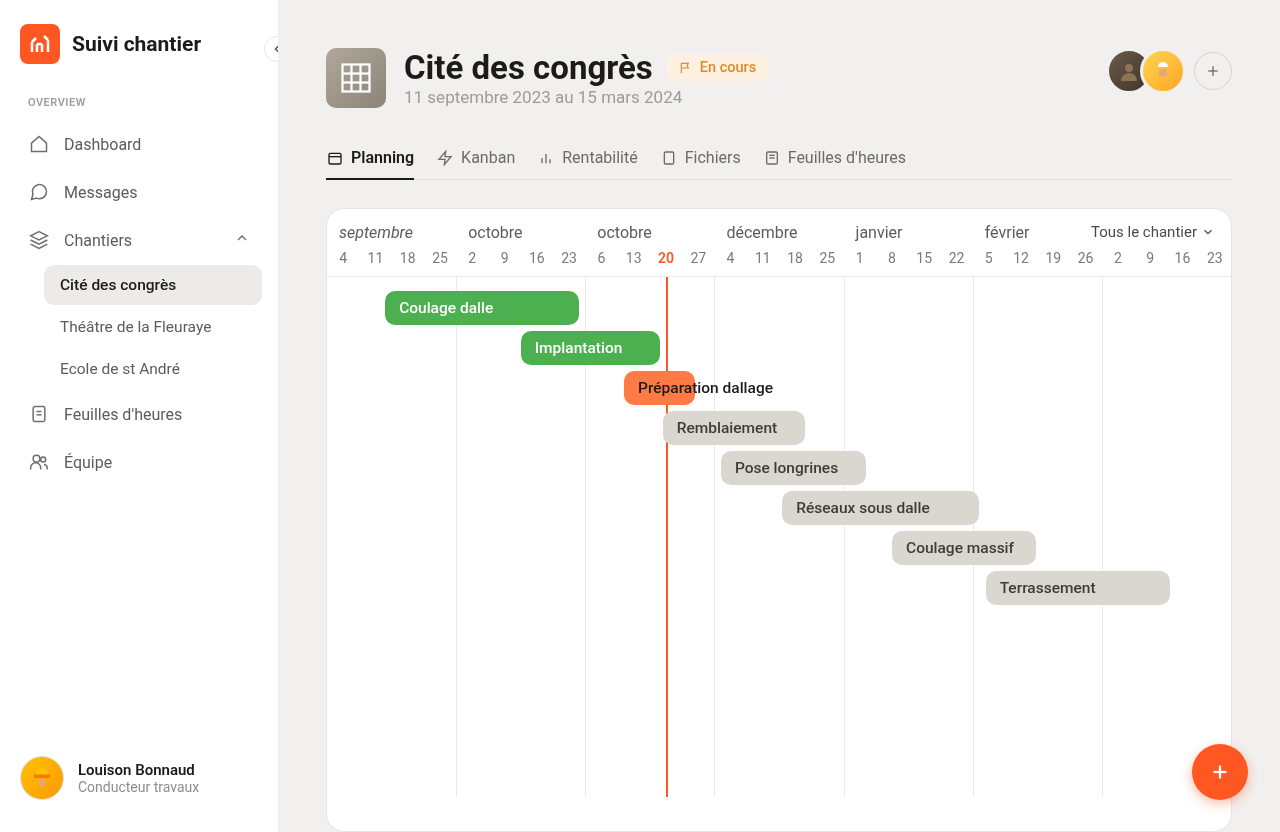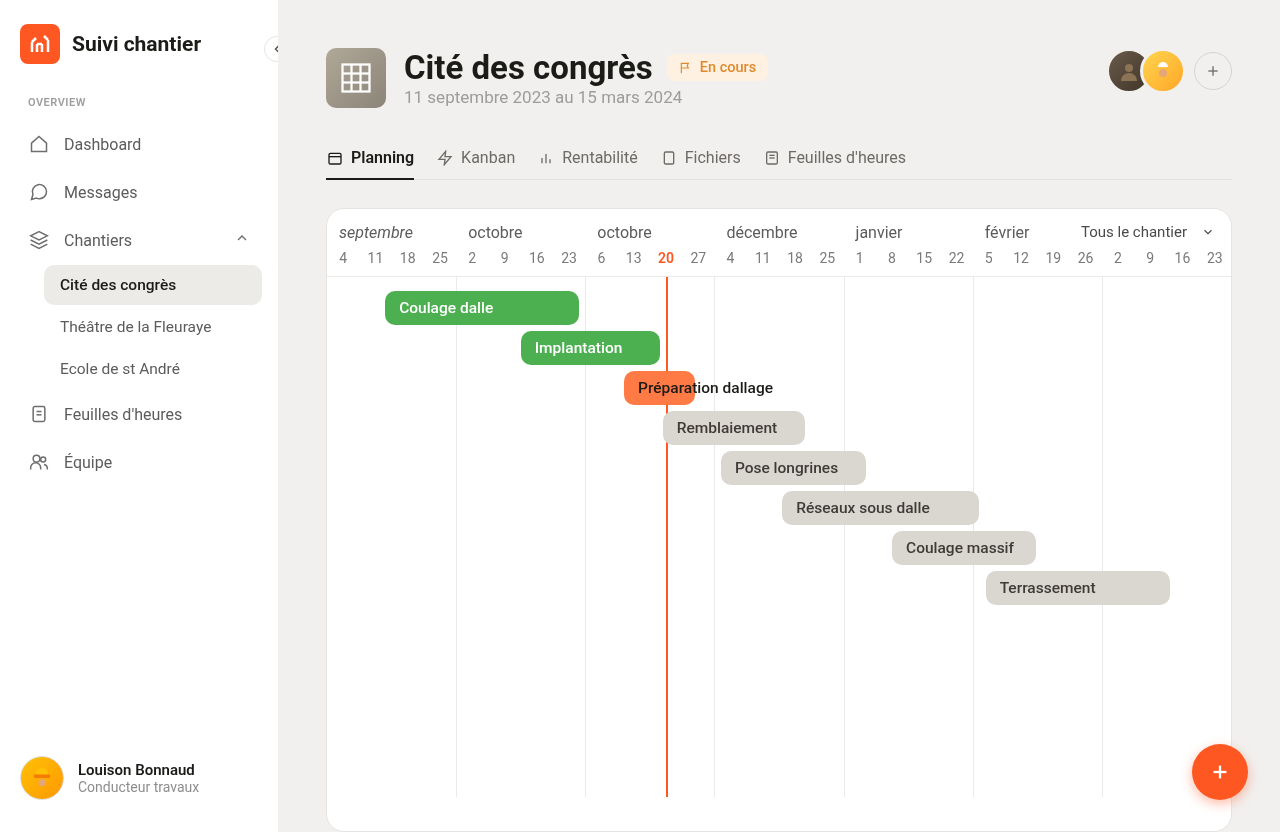--- a/index.html
+++ b/index.html
@@ -41,21 +41,21 @@
 .add-circle { width: 38px; height: 38px; border-radius:50%; border:1px solid #D6D3CF; display:flex; align-items:center; justify-content:center; margin-left:8px; color:#6E6B66; cursor:pointer; background:#F1F0EE;}
 
 .tabs { display:flex; gap: 22px; margin-top: 28px; border-bottom: 1px solid #E3E1DD; }
 .tab { display:flex; align-items:center; gap: 7px; padding: 0 0 12px 0; color:#6E6B66; font-size: 16px; cursor:pointer; position:relative;margin-top:12px;}
 .tab.active { color:#1B1B18; font-weight:600;}
 .tab.active::after { content:''; position:absolute; left:0; right:0; bottom:-1px; height:2px; background:#1B1B18;}
 .tab .ticon { width:18px; height:18px; display:flex; align-items:center; justify-content:center;}
 
 .gantt-card { margin-top: 28px; background:#FFF; border:1px solid #E6E4E0; border-radius: 18px; flex:1; overflow:hidden; position:relative;}
 .gantt-header { padding: 14px 0 0 0; position:relative;}
-.gantt-filter { position:absolute; right:16px; top:14px; display:flex; align-items:center; gap:14px; color:#4A4A4A; font-size:15px; cursor:pointer; z-index:5;}
+.gantt-filter { position:absolute; right:16px; top:14px; display:flex; align-items:center; gap:4px; color:#4A4A4A; font-size:15px; cursor:pointer; z-index:5;}
 .months-row { display:flex; padding: 0 0 0 0;}
 .month-col { padding: 0 0 4px 12px; font-size: 16px; color:#5C5C5C;}
 .days-row { display:flex; padding: 4px 0 10px 0; border-bottom: 1px solid #ECEAE6;}
 .day-cell { text-align:center; font-size: 14px; color:#7A7A7A;}
 .day-cell.today { color:#FF5722; font-weight:600;}
 .gantt-body { position:relative; height: 520px;}
 .grid-line { position:absolute; top:0; bottom:0; width:1px; background:#ECEAE6;}
 .today-line { position:absolute; top:0; bottom:0; width:2px; background:#FF5722; z-index:3;}
 .task-bar { position:absolute; height: 34px; border-radius: 10px; display:flex; align-items:center; padding: 0 14px; font-size: 15.5px; font-weight:500; white-space:nowrap; z-index:4;}
 .task-green { background:#4CAF50; color:#FFF;}

